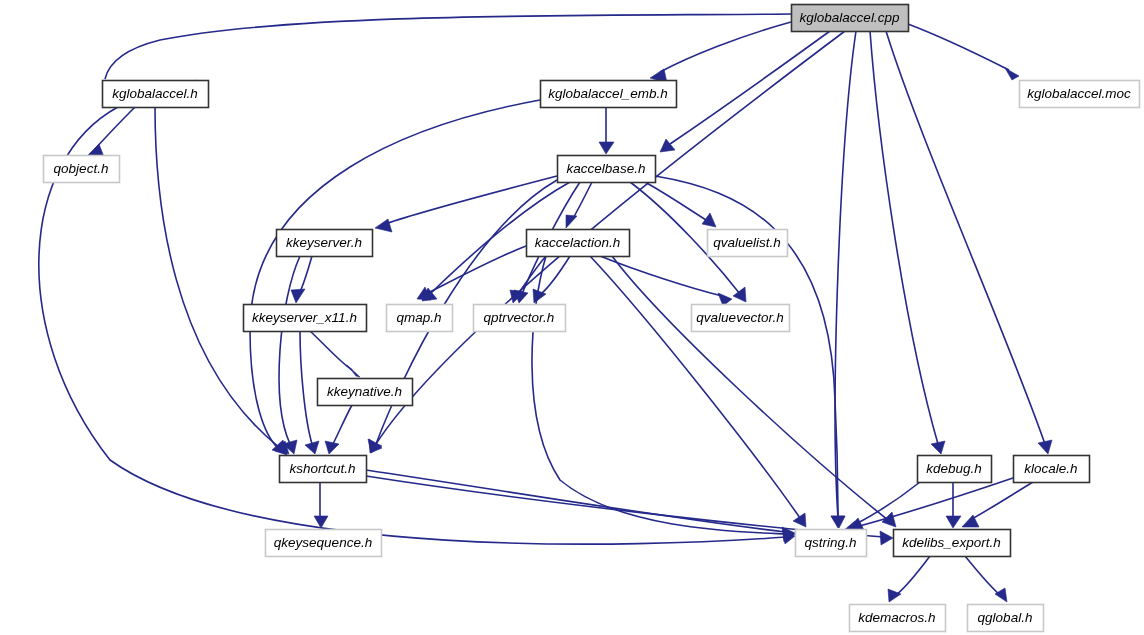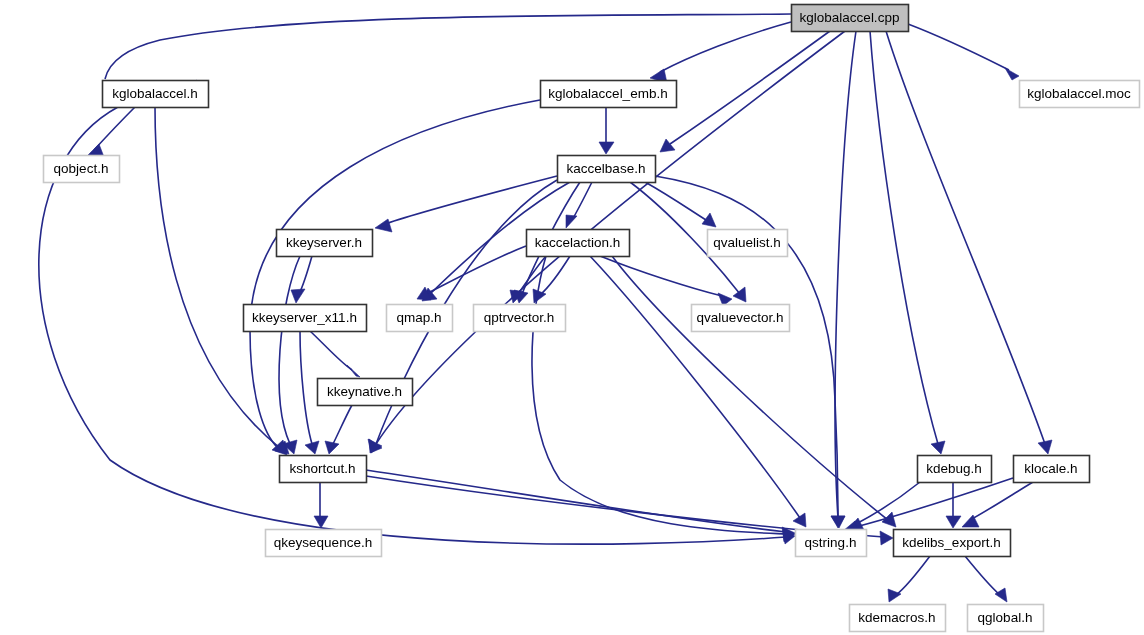--- a/index.html
+++ b/index.html
@@ -9,20 +9,21 @@
   }
   body {
     font-family: "Liberation Sans", sans-serif;
   }
   #graph-root {
     position: relative;
     width: 1144px;
     height: 635px;
     background: #ffffff;
     overflow: hidden;
+    font-style: italic;
   }
   svg#graph-canvas {
     position: absolute;
     left: 0;
     top: 0;
     width: 1144px;
     height: 635px;
     display: block;
   }
   .edge-path {

